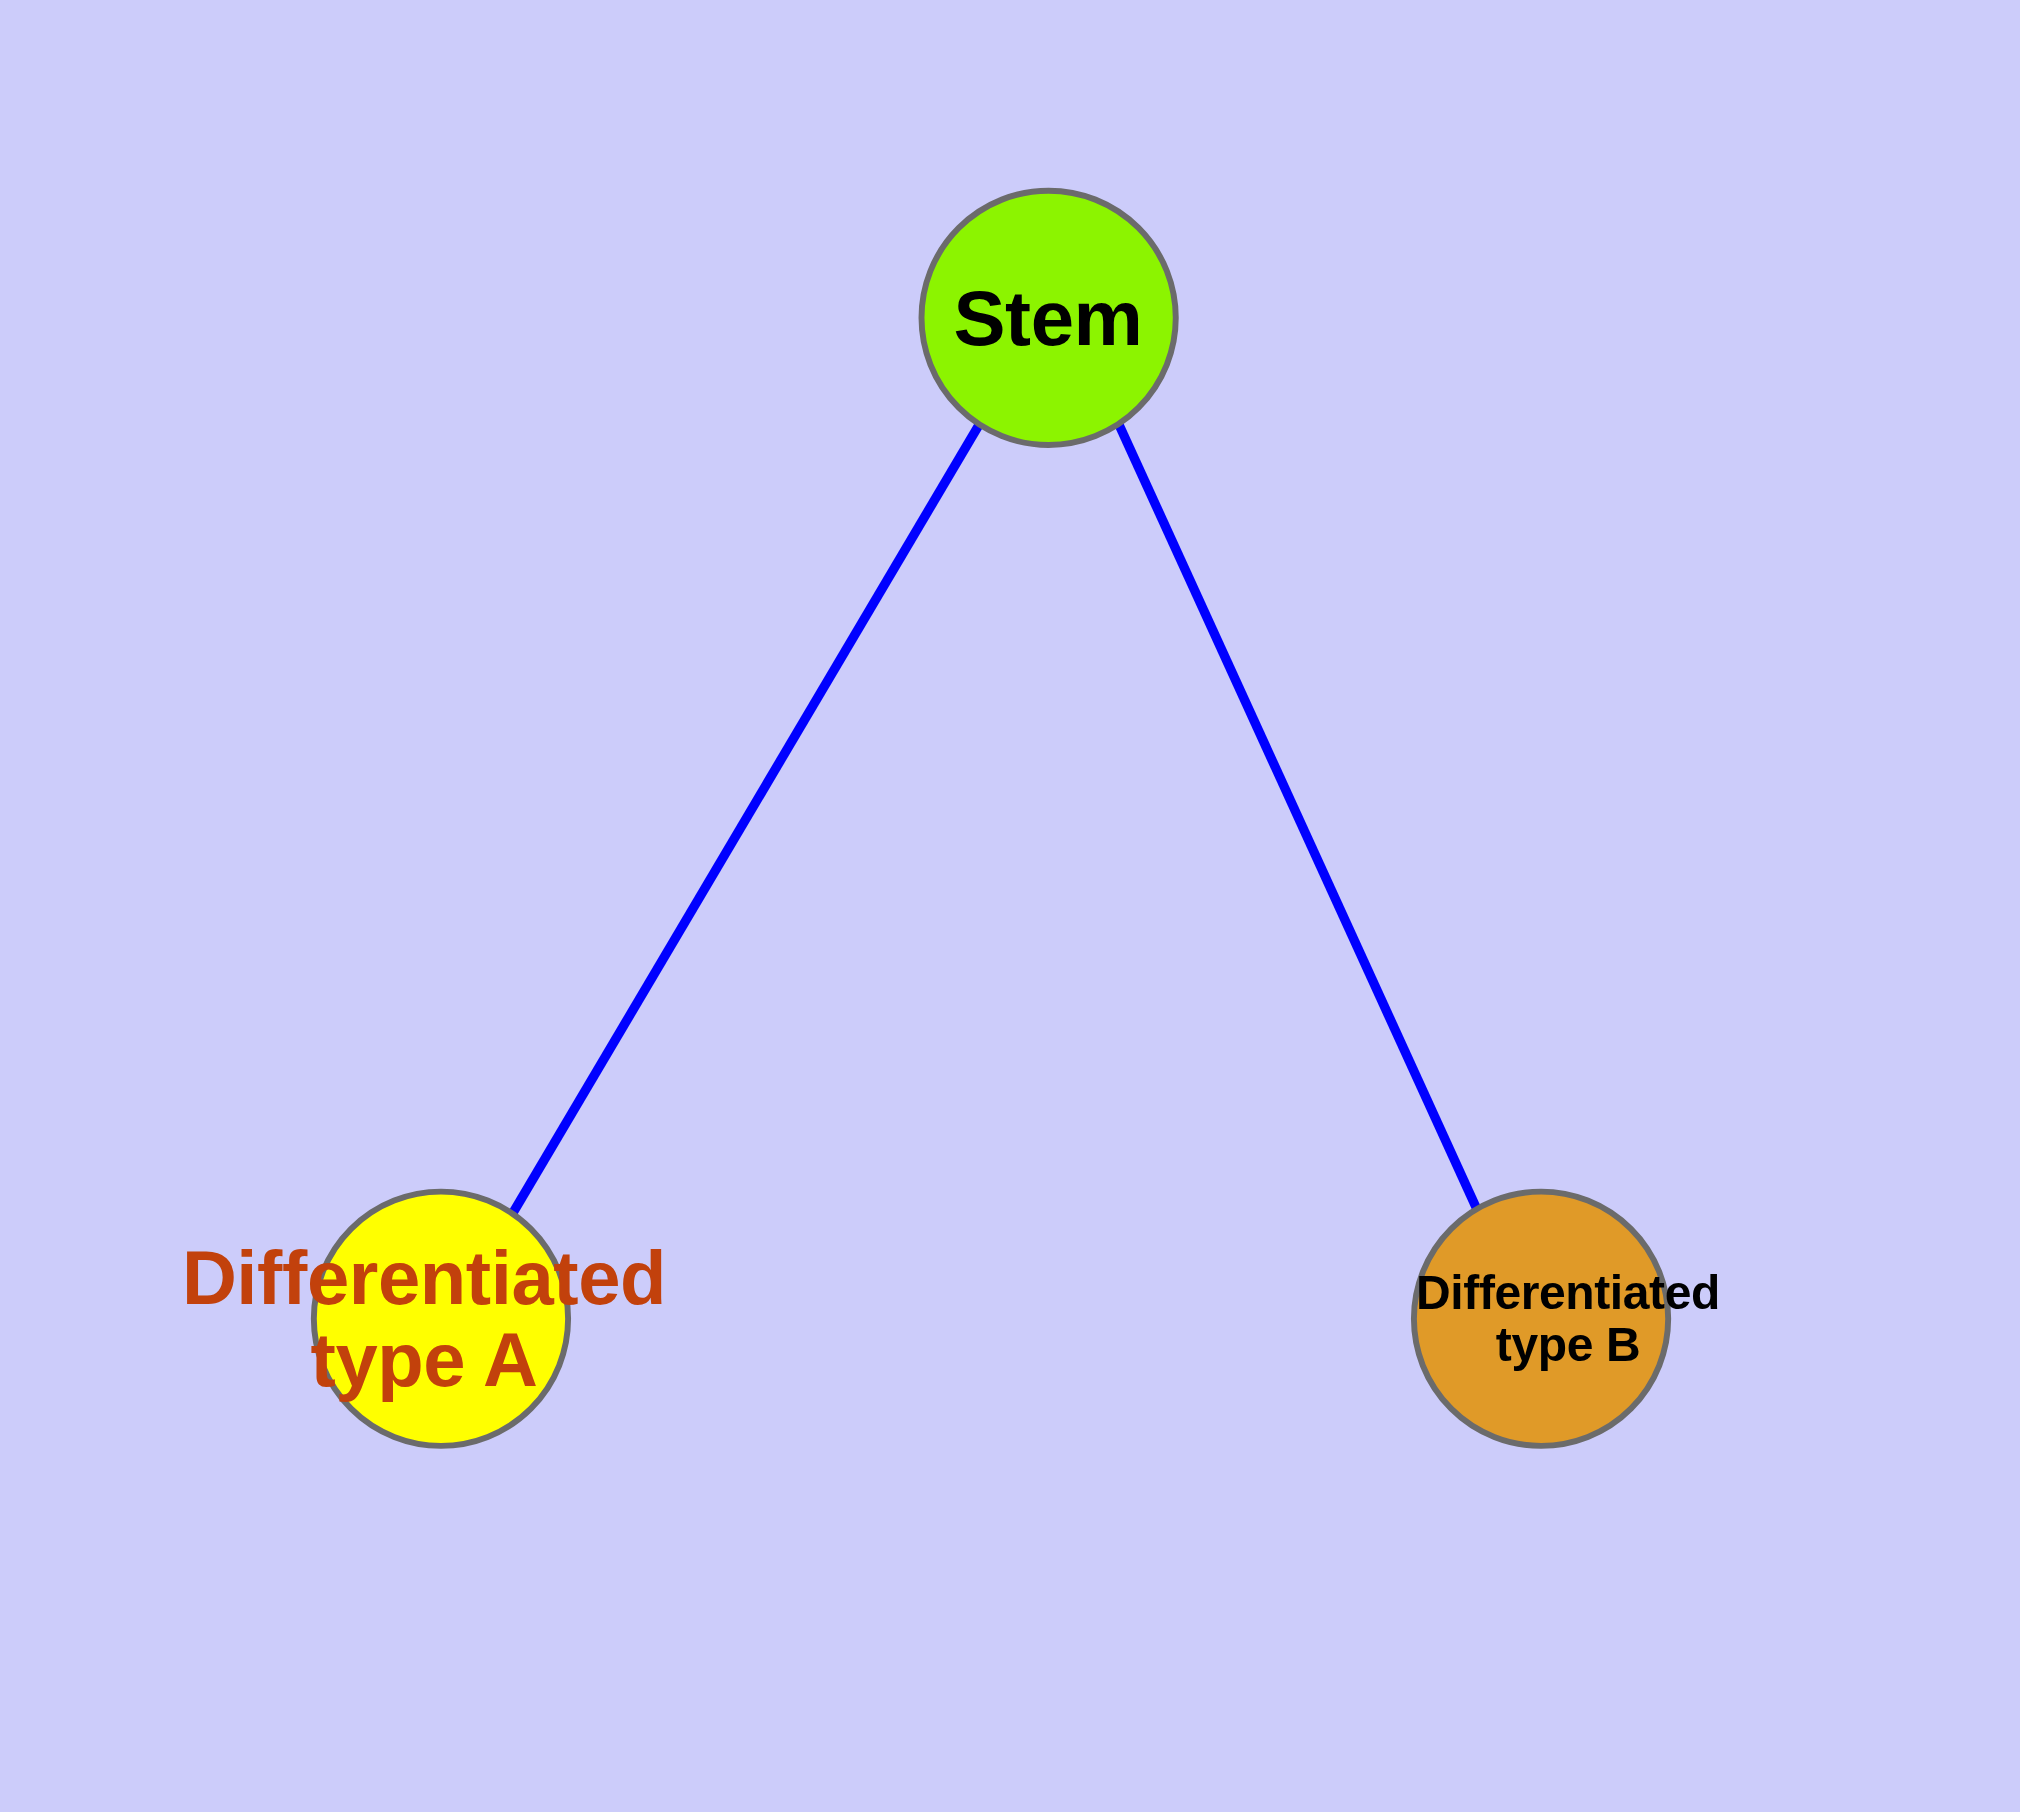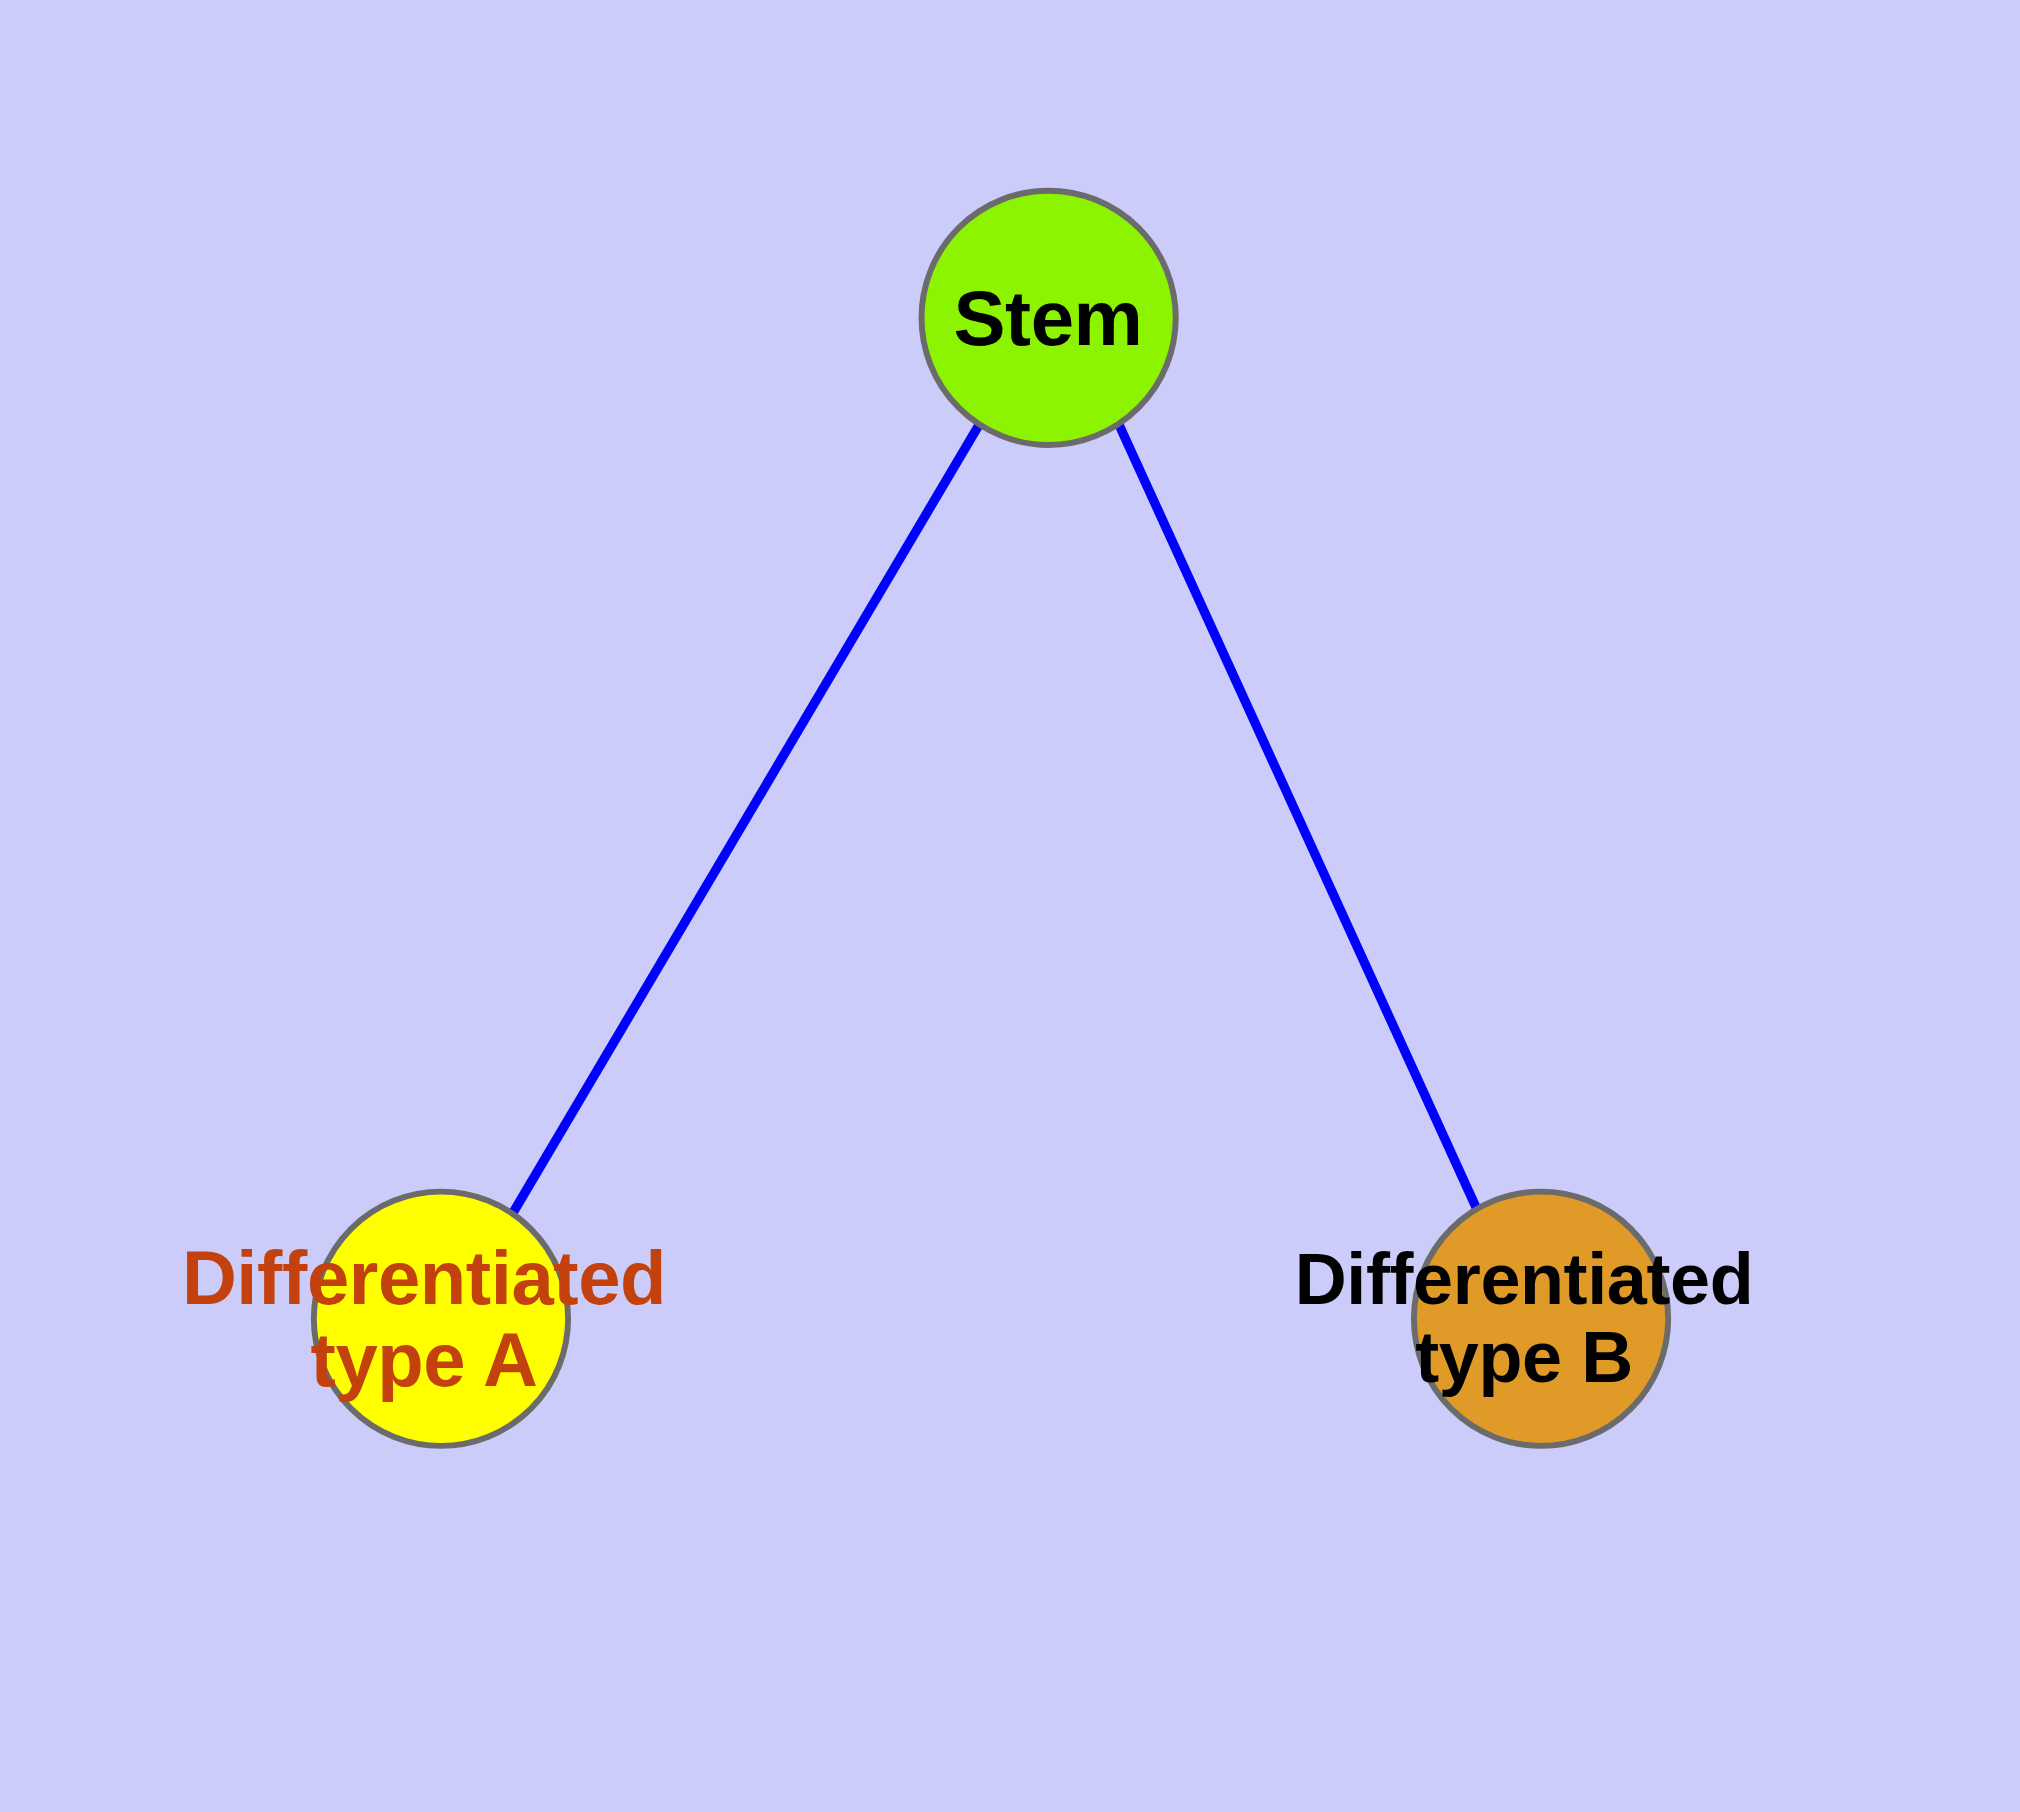--- a/index.html
+++ b/index.html
@@ -45,24 +45,24 @@
     transform: translate(-50%, -50%);
     font-size: 78px;
   }
   #label-type-a {
     left: 424px;
     top: 1319px;
     transform: translate(-50%, -50%);
     font-size: 76px;
   }
   #label-type-b {
-    left: 1524px;
+    left: 1568px;
     top: 1319px;
     transform: translate(-50%, -50%);
-    font-size: 72px;
+    font-size: 48px;
   }
 </style>
 </head>
 <body>
 
 <div id="canvas">
 
   <div id="bg-rect" style="background: rgb(204, 204, 250);"></div>
 
   <svg id="graph-svg" viewBox="0 0 2384 2138" xmlns="http://www.w3.org/2000/svg">

